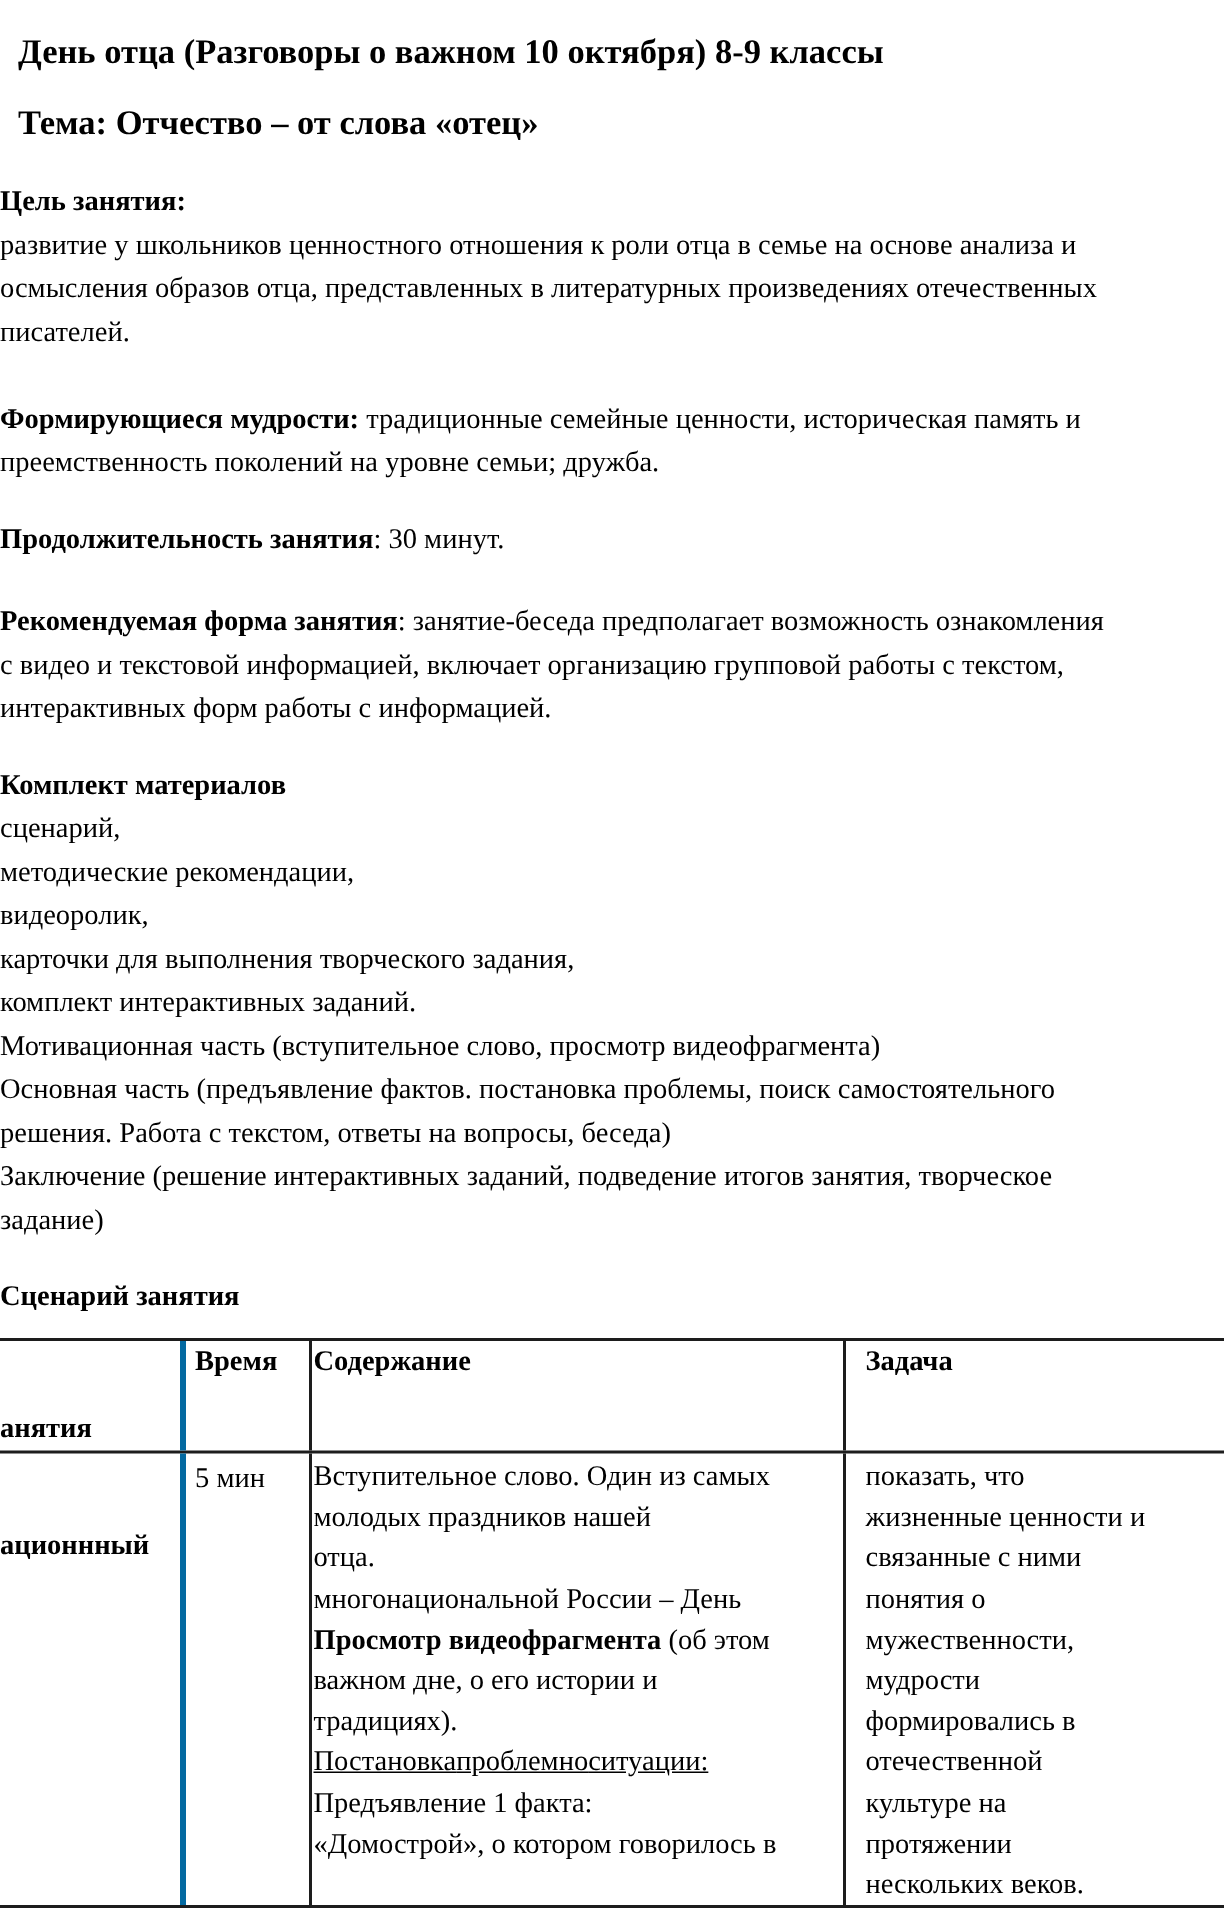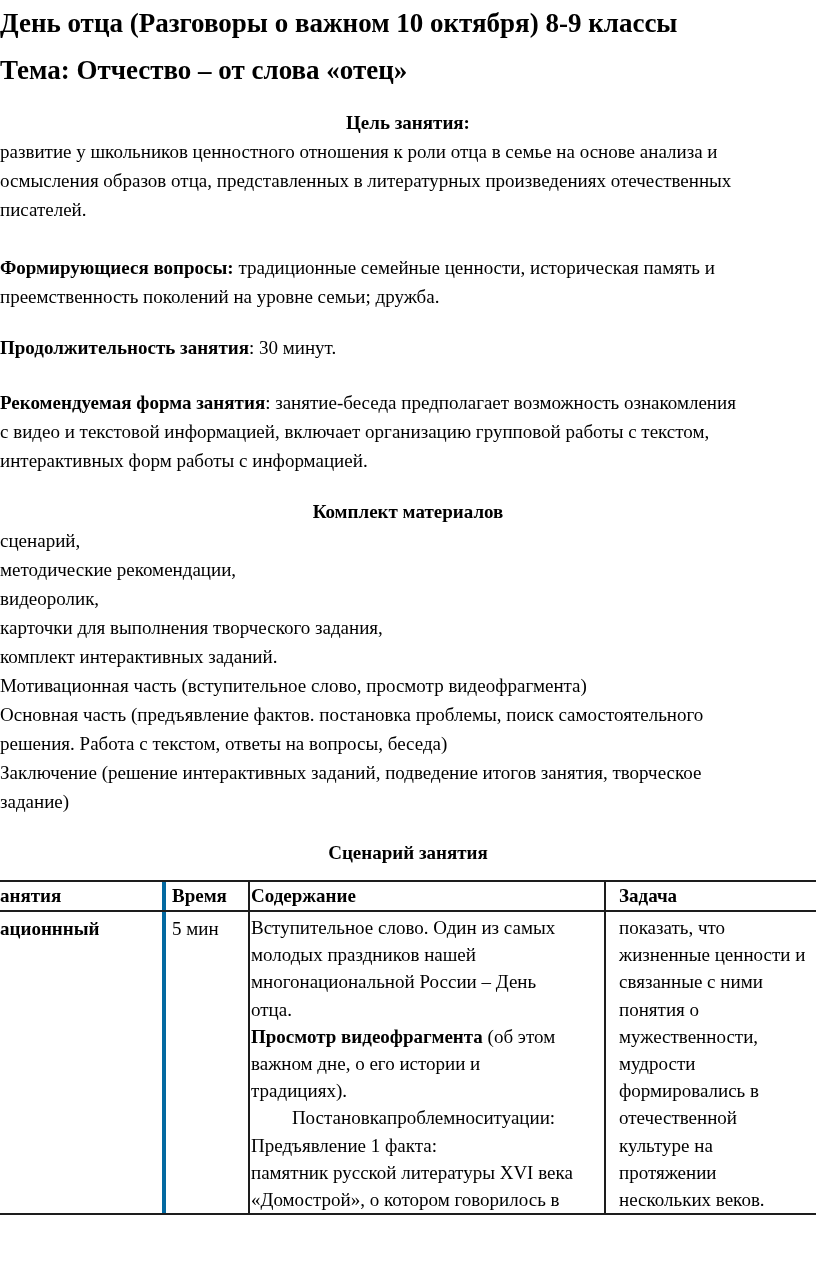--- a/index.html
+++ b/index.html
@@ -2,59 +2,59 @@
 <html><head>
 <meta charset="utf-8">
 <style>
   html, body { margin: 0; padding: 0; background: #ffffff; }
   body {
     width: 816px; height: 1272px; overflow: hidden;
     font-family: "Liberation Serif", "DejaVu Serif", serif;
     font-size: 19px; line-height: 29px; color: #000;
   }
   .doc { width: 816px; }
-  .t1, .t2 { font-size: 27px; font-weight: bold; line-height: 30px; margin: 0; white-space: nowrap; }
+  .t1, .t2 { font-size: 23px; font-weight: bold; line-height: 30px; margin: 12px; white-space: nowrap; }
   .t1 { padding-top: 8px; }
   .t2 { margin-top: 17px; }
-  .h  { font-weight: bold; margin: 0; white-space: nowrap; text-align: center; }
+  .h  { font-weight: bold; margin: 0; white-space: nowrap; }
   .line { white-space: nowrap; }
   .b { font-weight: bold; }
   .mt13 { margin-top: 13px; }
   .mt22 { margin-top: 22px; font-family: Liberation Serif, serif; }
   .mt23 { margin-top: 23px; }
   .mt26 { margin-top: 26px; }
   .mt29 { margin-top: 29px; }
 
   
   .tbl { width: 870px; border-top: 2px solid #1d1d1d; border-bottom: 2px solid #1d1d1d; }
   .tr  { display: flex; align-items: stretch; }
   .thead { border-bottom: 2px solid #1d1d1d; }
   .td  { box-sizing: border-box; padding: 2px 8px 0 8px; }
   .thead .td { padding-top: 1px; padding-bottom: 1px; line-height: 26px; font-weight: bold; }
-  .c1 { width: 162px; padding-left: 0; }
+  .c1 { width: 120px; padding-left: 0; margin-top: 45px; }
   .c2 { width: 86px;  border-left: 4px solid #0369a1; padding-left: 6px; }
   .c3 { width: 356px; border-left: 2px solid #1d1d1d; padding-left: 1px; }
   .c4 { width: 260px; border-left: 2px solid #1d1d1d; padding-left: 13px; }
   .cl { line-height: 27.2px; white-space: nowrap; }
-  .cl.just { display: flex; justify-content: center; white-space: normal; }
+  .cl.just { display: flex; justify-content: flex-start; white-space: normal; text-decoration: underline; }
 </style>
 </head>
 <body>
 
 <div class="doc">
 
   <div class="t1">День отца (Разговоры о важном 10 октября) 8-9 классы</div>
   <div class="t2">Тема: Отчество – от слова «отец»</div>
 
   <div class="h mt23">Цель занятия:</div>
   <div class="line">развитие у школьников ценностного отношения к роли отца в семье на основе анализа и</div>
   <div class="line">осмысления образов отца, представленных в литературных произведениях отечественных</div>
   <div class="line">писателей.</div>
 
-  <div class="line mt29"><span class="b">Формирующиеся вопросы:</span><span> традиционные семейные ценности, историческая память и</span></div>
+  <div class="line mt29"><span class="b">Формирующиеся мудрости:</span><span> традиционные семейные ценности, историческая память и</span></div>
   <div class="line">преемственность поколений на уровне семьи; дружба.</div>
 
   <div class="line mt22"><span class="b">Продолжительность занятия</span><span>: 30 минут.</span></div>
 
   <div class="line mt26"><span class="b">Рекомендуемая форма занятия</span><span>: занятие-беседа предполагает возможность ознакомления</span></div>
   <div class="line">с видео и текстовой информацией, включает организацию групповой работы с текстом,</div>
   <div class="line">интерактивных форм работы с информацией.</div>
 
   <div class="h mt22">Комплект материалов</div>
   <div class="line">сценарий,</div>
@@ -77,32 +77,31 @@
       <div class="td c2">Время</div>
       <div class="td c3">Содержание</div>
       <div class="td c4">Задача</div>
     </div>
     <div class="tr">
       <div class="td c1 b">ационнный</div>
       <div class="td c2">5 мин</div>
       <div class="td c3">
         <div class="cl">Вступительное слово. Один из самых</div>
         <div class="cl">молодых праздников нашей</div>
+        <div class="cl">отца.</div>
         <div class="cl">многонациональной России – День</div>
-        <div class="cl">отца.</div>
         <div class="cl"><span class="b">Просмотр видеофрагмента</span><span> (об этом</span></div>
         <div class="cl">важном дне, о его истории и</div>
         <div class="cl">традициях).</div>
         <div class="cl just">
             <span>Постановка</span>
             <span>проблемно</span>
             <span>ситуации:</span>
           </div>
         <div class="cl">Предъявление 1 факта:</div>
-        <div class="cl">памятник русской литературы XVI века</div>
         <div class="cl">«Домострой», о котором говорилось в</div>
       </div>
       <div class="td c4">
         <div class="cl">показать, что</div>
         <div class="cl">жизненные ценности и</div>
         <div class="cl">связанные с ними</div>
         <div class="cl">понятия о</div>
         <div class="cl">мужественности,</div>
         <div class="cl">мудрости</div>
         <div class="cl">формировались в</div>

